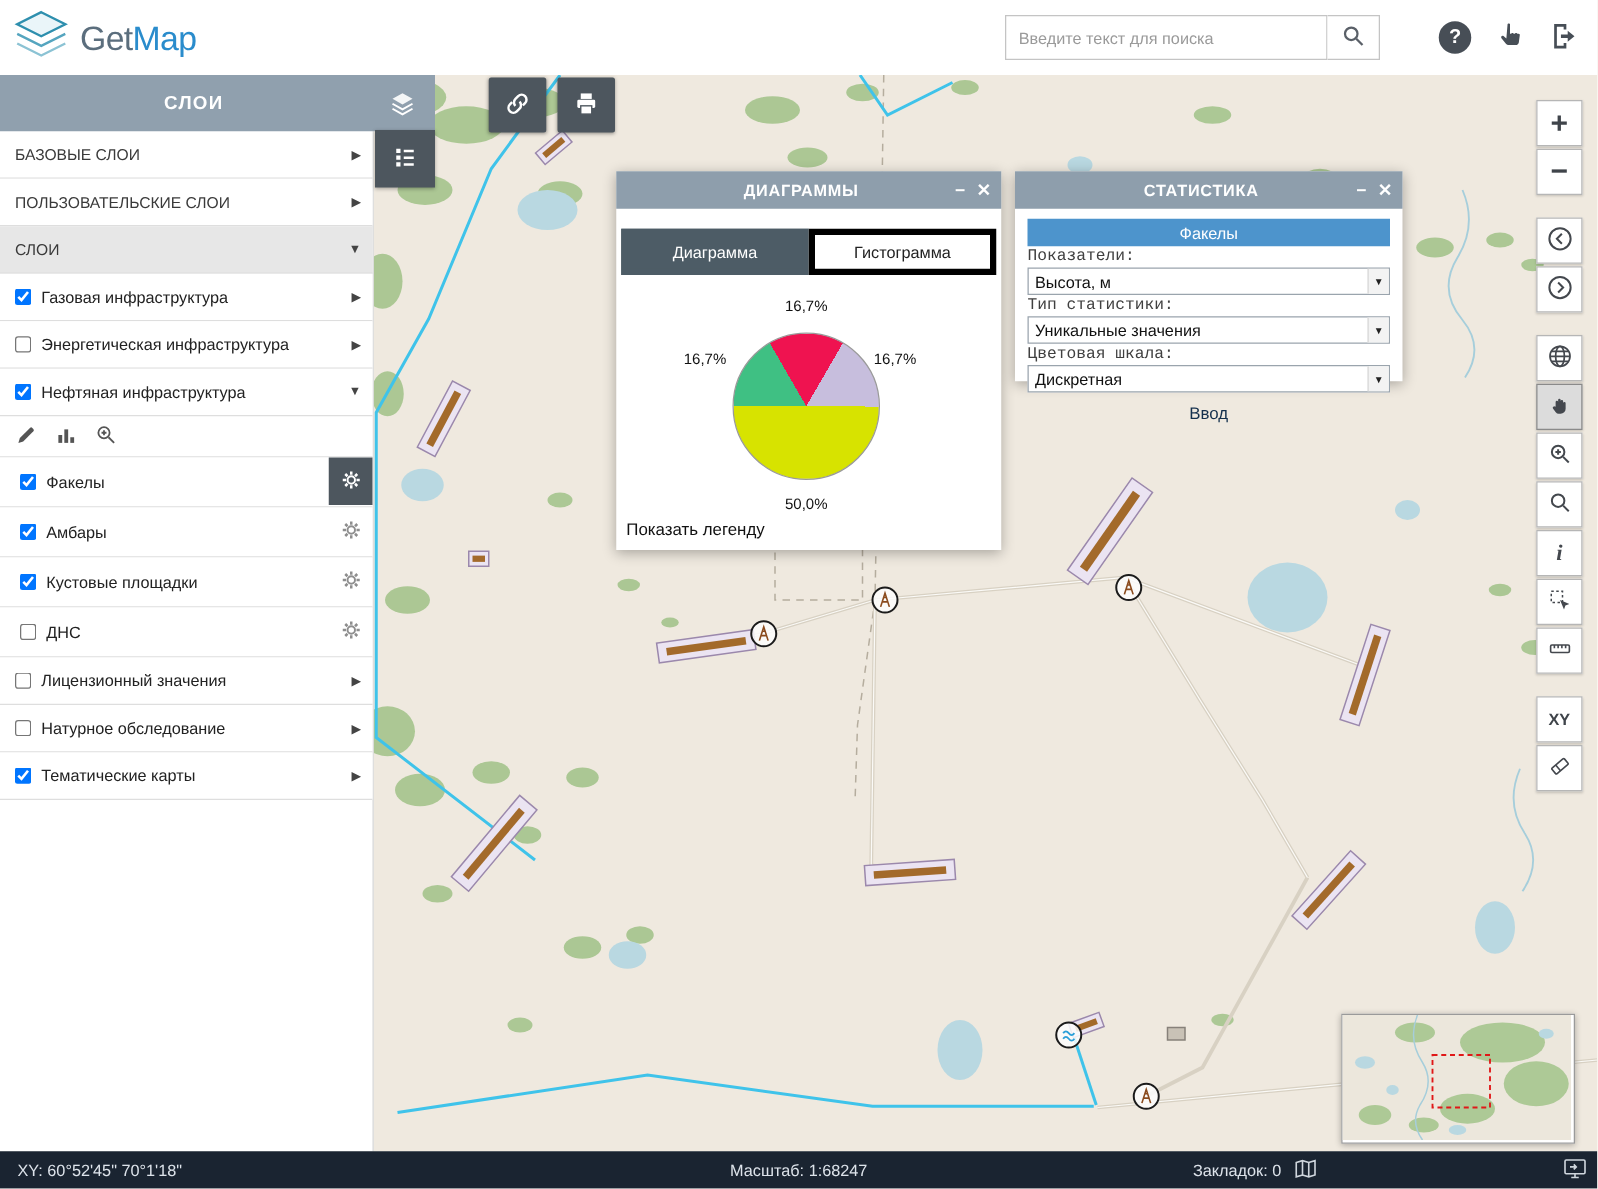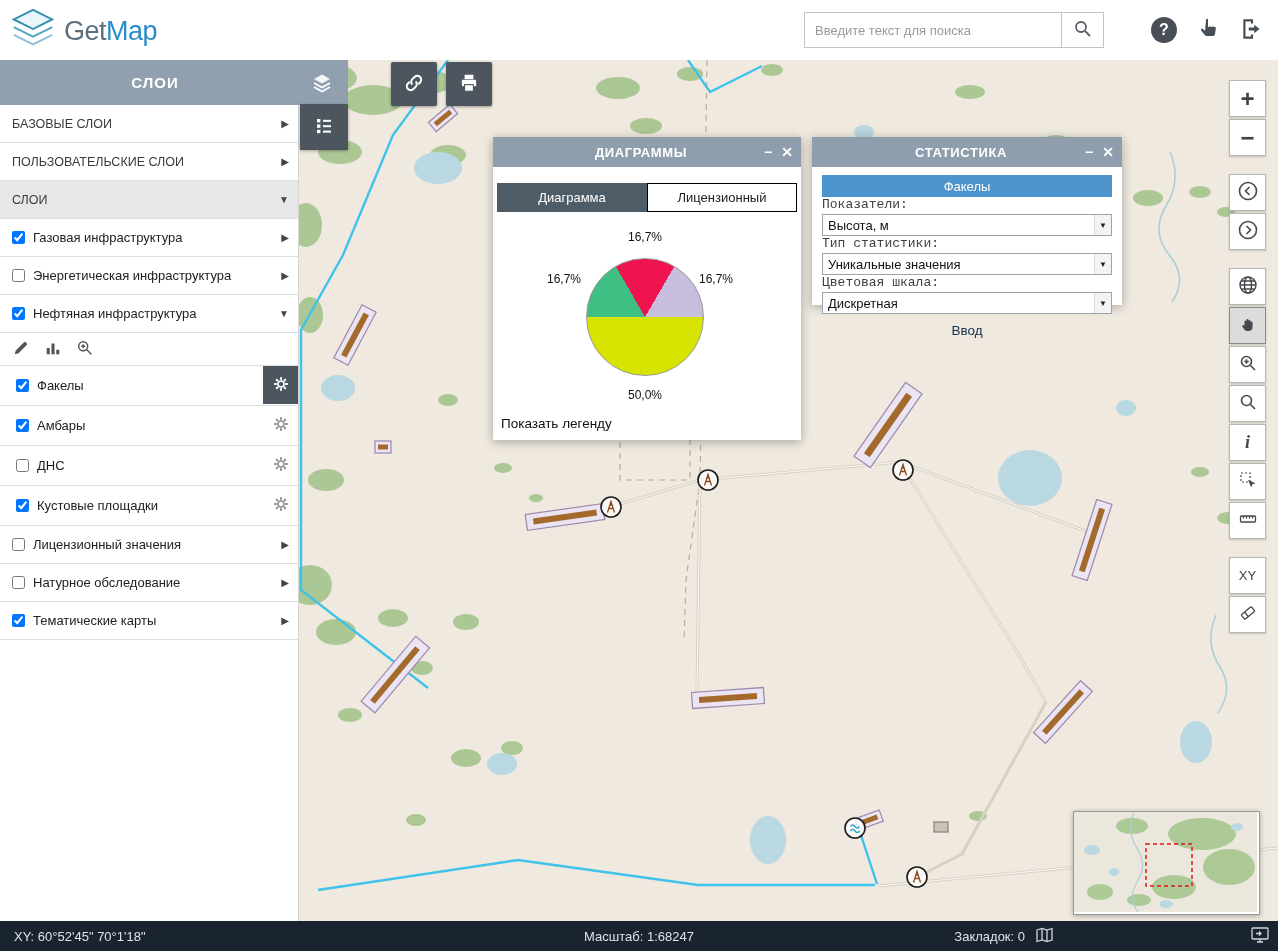--- a/index.html
+++ b/index.html
@@ -43,21 +43,21 @@
   .mt-btn{width:46px;height:44px;background:#4d565e;border:none;border-radius:2px;display:flex;align-items:center;justify-content:center;cursor:pointer;box-shadow:0 1px 3px rgba(0,0,0,.35);padding:0;}
 
   
   .panel{position:absolute;background:#fff;box-shadow:0 2px 10px rgba(0,0,0,.3);z-index:10;}
   .panel-hdr{position:relative;height:30px;background:#8e9eac;cursor:move;}
   .panel-title{position:absolute;left:0;right:12px;top:0;height:30px;display:flex;align-items:center;justify-content:center;color:#fff;font-weight:bold;font-size:13px;letter-spacing:.6px;}
   .panel-ctrls{position:absolute;right:8px;top:0;height:30px;display:flex;align-items:center;gap:9px;z-index:2;}
   .panel-ctrl{color:#fff;font-weight:bold;font-size:14px;cursor:pointer;background:none;border:none;padding:0;line-height:1;}
   .diagrams{left:195px;top:77px;width:308px;height:303px;}
   .tabs{display:flex;margin:16px 4px 0 4px;}
-  .tab{flex:1;height:27px;display:flex;align-items:center;justify-content:center;font-size:13px;cursor:pointer;border:1px solid #000000;background:#fff;color:#222;}
+  .tab{flex:1;height:27px;display:flex;align-items:center;justify-content:center;font-size:13px;cursor:pointer;border:5px solid #000000;background:#fff;color:#222;}
   .tab.active{background:#4d5c66;color:#fff;border-color:#4d5c66;}
   .chart-area{position:relative;height:200px;}
   .pie{position:absolute;left:93px;top:46px;width:118px;height:118px;border-radius:50%;border:1px solid #9a9a9a;box-sizing:border-box;}
   .pie-lbl{position:absolute;font-size:12px;color:#111;}
   .pl-top{left:93px;width:118px;top:18px;text-align:center;}
   .pl-right{left:206px;top:60px;}
   .pl-bottom{left:93px;width:118px;top:176px;text-align:center;}
   .pl-left{left:30px;width:58px;top:60px;text-align:right;}
   .legend-link{position:absolute;left:8px;bottom:9px;font-size:13.5px;color:#111;cursor:pointer;}
 
@@ -69,21 +69,21 @@
   .dd-value{flex:1;padding:0 5px;color:#111;white-space:nowrap;overflow:hidden;}
   .dd-arrow{width:16px;height:100%;display:flex;align-items:center;justify-content:center;font-size:8px;color:#222;border-left:1px solid #d8d8d8;background:#f3f3f3;}
   .submit-link{margin-top:9px;text-align:center;font-size:13.5px;color:#14304d;cursor:pointer;}
 
   
   .right-toolbar{position:absolute;right:12px;top:20px;width:37px;z-index:8;}
   .rt-btn{width:37px;height:37px;background:#fff;border:1px solid #b6b6b6;display:flex;align-items:center;justify-content:center;margin-bottom:2px;cursor:pointer;color:#44484e;box-shadow:0 1px 2px rgba(0,0,0,.18);padding:0;}
   .rt-btn.active{background:#dcdcdc;border-color:#8a8a8a;}
   .rt-gap{height:16px;}
   .big{font-size:24px;font-weight:bold;color:#3f444a;line-height:1;}
-  .rt-xy{font-size:13px;font-weight:normal;color:#3f444a;}
+  .rt-xy{font-size:13px;font-weight:bold;color:#3f444a;}
 
   
   .minimap{position:absolute;left:775px;top:751px;width:185px;height:102px;background:#fff;border:1px solid #9a9a9a;box-shadow:0 1px 5px rgba(0,0,0,.3);cursor:pointer;z-index:8;}
   .minimap svg{display:block;width:183px;height:100px;}
 
   
   .statusbar{position:absolute;left:0;bottom:0;width:100%;height:30px;background:#1a2431;color:#dde3ea;font-size:13px;z-index:20;}
   .sb-left{position:absolute;left:14px;top:0;height:30px;display:flex;align-items:center;}
   .sb-center{position:absolute;left:0;right:0;top:0;height:30px;display:flex;align-items:center;justify-content:center;pointer-events:none;}
   .sb-right{position:absolute;right:223px;top:0;height:30px;display:flex;align-items:center;gap:10px;}
@@ -241,36 +241,36 @@
           <svg width="20" height="20" viewBox="0 0 20 20" stroke="currentColor" fill="none">
             <circle cx="10" cy="10" r="3" stroke-width="1.6"></circle>
             <g stroke-width="2">
                 <path d="M10,3.2 V5.8 M10,14.2 V16.8 M3.2,10 H5.8 M14.2,10 H16.8 M5.2,5.2 L7,7 M13,13 L14.8,14.8 M14.8,5.2 L13,7 M5.2,14.8 L7,13"></path>
               </g>
           </svg>
         </span>
       </button>
     </div>
     <div class="row sub-row">
-      <input type="checkbox" style="">
-      <span>ДНС</span>
+      <input type="checkbox" checked="" style="">
+      <span>Кустовые площадки</span>
       <button class="gear-btn">
         <span>
           <svg width="20" height="20" viewBox="0 0 20 20" stroke="currentColor" fill="none">
             <circle cx="10" cy="10" r="3" stroke-width="1.6"></circle>
             <g stroke-width="2">
                 <path d="M10,3.2 V5.8 M10,14.2 V16.8 M3.2,10 H5.8 M14.2,10 H16.8 M5.2,5.2 L7,7 M13,13 L14.8,14.8 M14.8,5.2 L13,7 M5.2,14.8 L7,13"></path>
               </g>
           </svg>
         </span>
       </button>
     </div>
     <div class="row sub-row">
-      <input type="checkbox" checked="" style="">
-      <span>Кустовые площадки</span>
+      <input type="checkbox" style="">
+      <span>ДНС</span>
       <button class="gear-btn">
         <span>
           <svg width="20" height="20" viewBox="0 0 20 20" stroke="currentColor" fill="none">
             <circle cx="10" cy="10" r="3" stroke-width="1.6"></circle>
             <g stroke-width="2">
                 <path d="M10,3.2 V5.8 M10,14.2 V16.8 M3.2,10 H5.8 M14.2,10 H16.8 M5.2,5.2 L7,7 M13,13 L14.8,14.8 M14.8,5.2 L13,7 M5.2,14.8 L7,13"></path>
               </g>
           </svg>
         </span>
       </button>
@@ -463,21 +463,21 @@
     <section class="panel diagrams">
       <div class="panel-hdr">
         <span class="panel-title">ДИАГРАММЫ</span>
         <span class="panel-ctrls">
           <button class="panel-ctrl">−</button>
           <button class="panel-ctrl">✕</button>
         </span>
       </div>
       <div class="tabs">
         <div class="tab active">Диаграмма</div>
-        <div class="tab">Лицензионный</div>
+        <div class="tab">Гистограмма</div>
       </div>
       <div class="chart-area">
         <span class="pie-lbl pl-top">16,7%</span>
         <span class="pie-lbl pl-right">16,7%</span>
         <span class="pie-lbl pl-bottom">50,0%</span>
         <span class="pie-lbl pl-left">16,7%</span>
         <div class="pie" style="background: conic-gradient(from -30deg, rgb(239, 19, 80) 0deg, rgb(239, 19, 80) 60.12deg, rgb(199, 190, 221) 60.12deg, rgb(199, 190, 221) 120.24deg, rgb(215, 227, 0) 120.24deg, rgb(215, 227, 0) 300.24deg, rgb(63, 192, 131) 300.24deg, rgb(63, 192, 131) 360deg);"></div>
       </div>
       <span class="legend-link">Показать легенду</span>
     </section>

